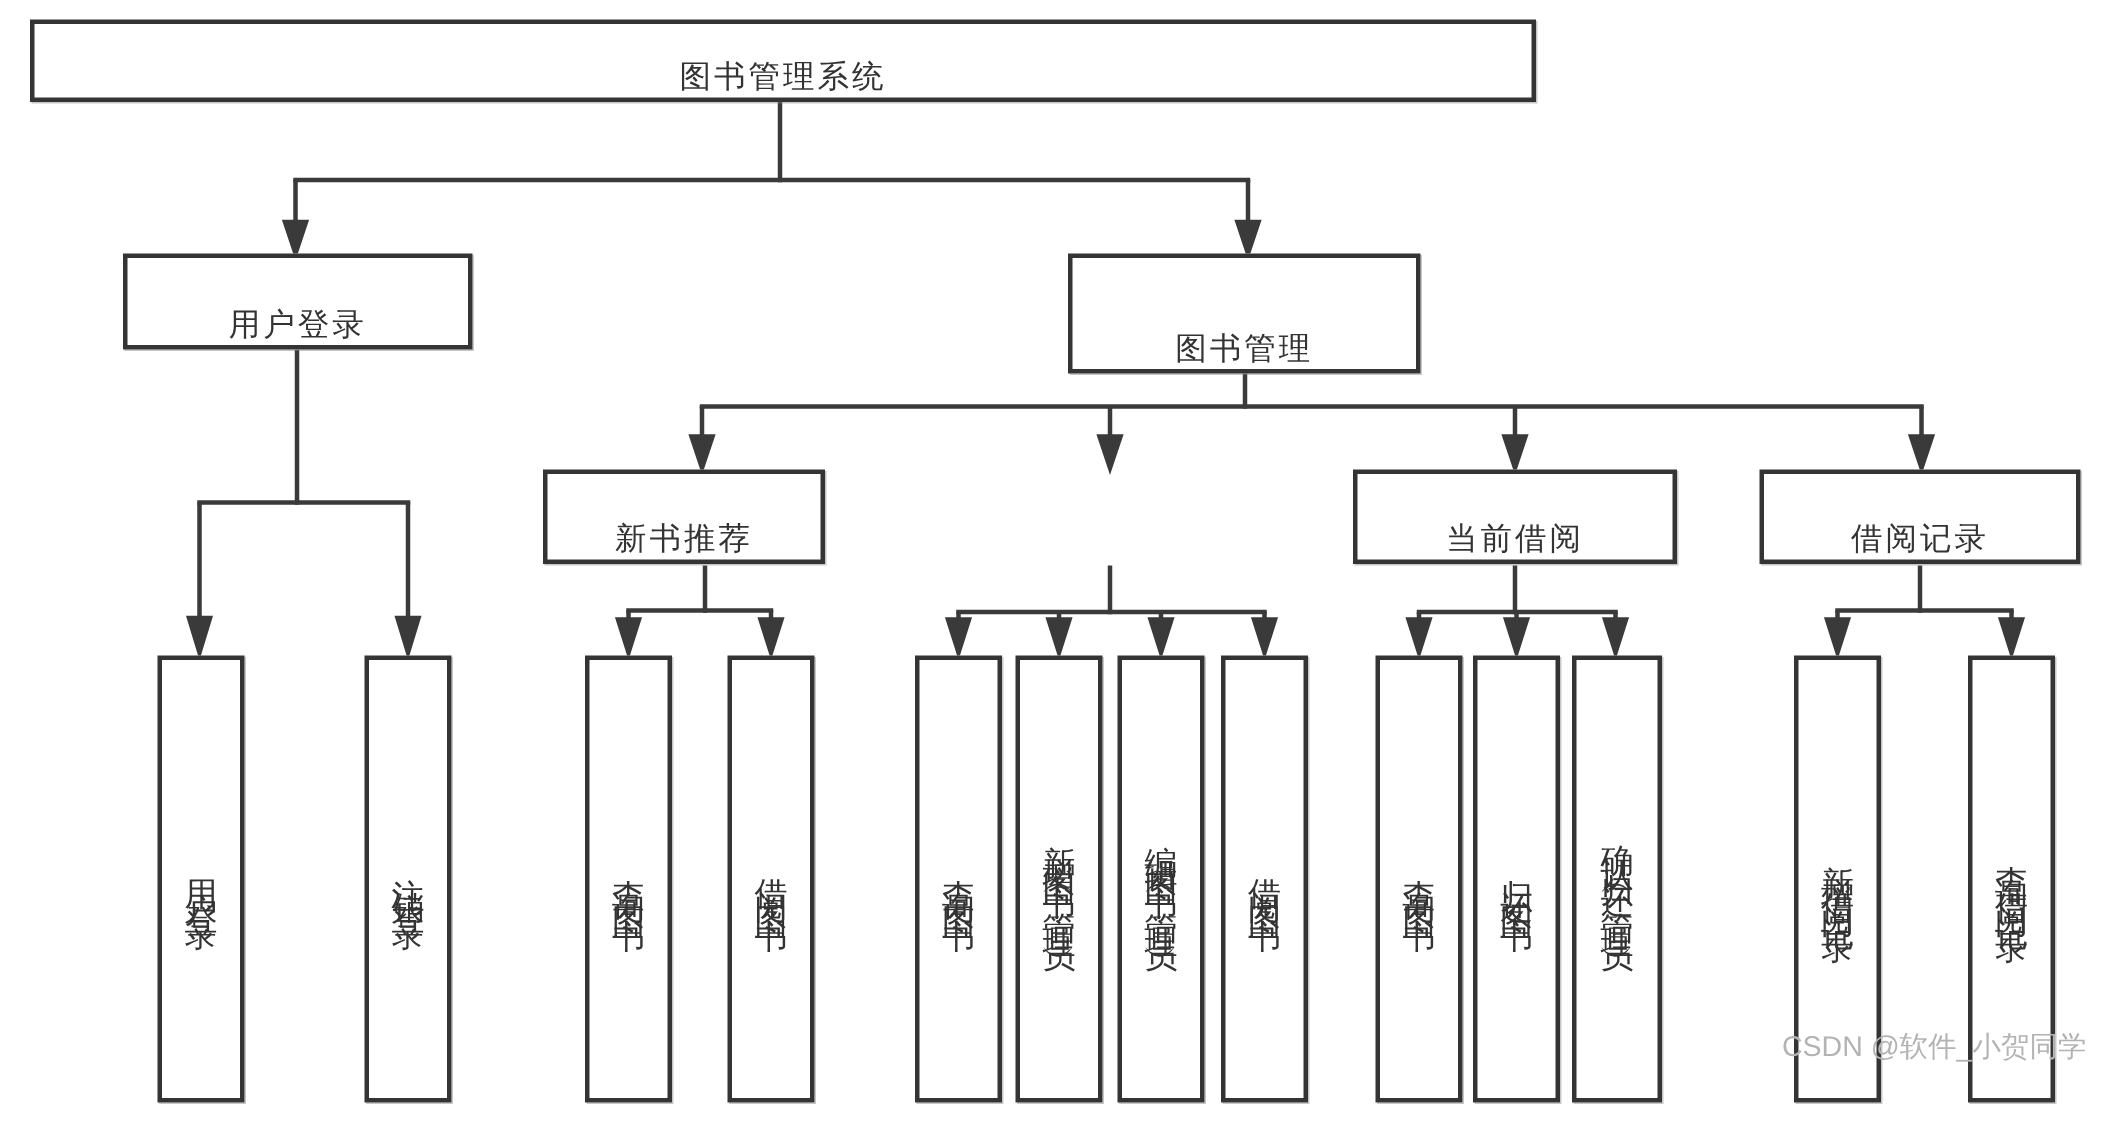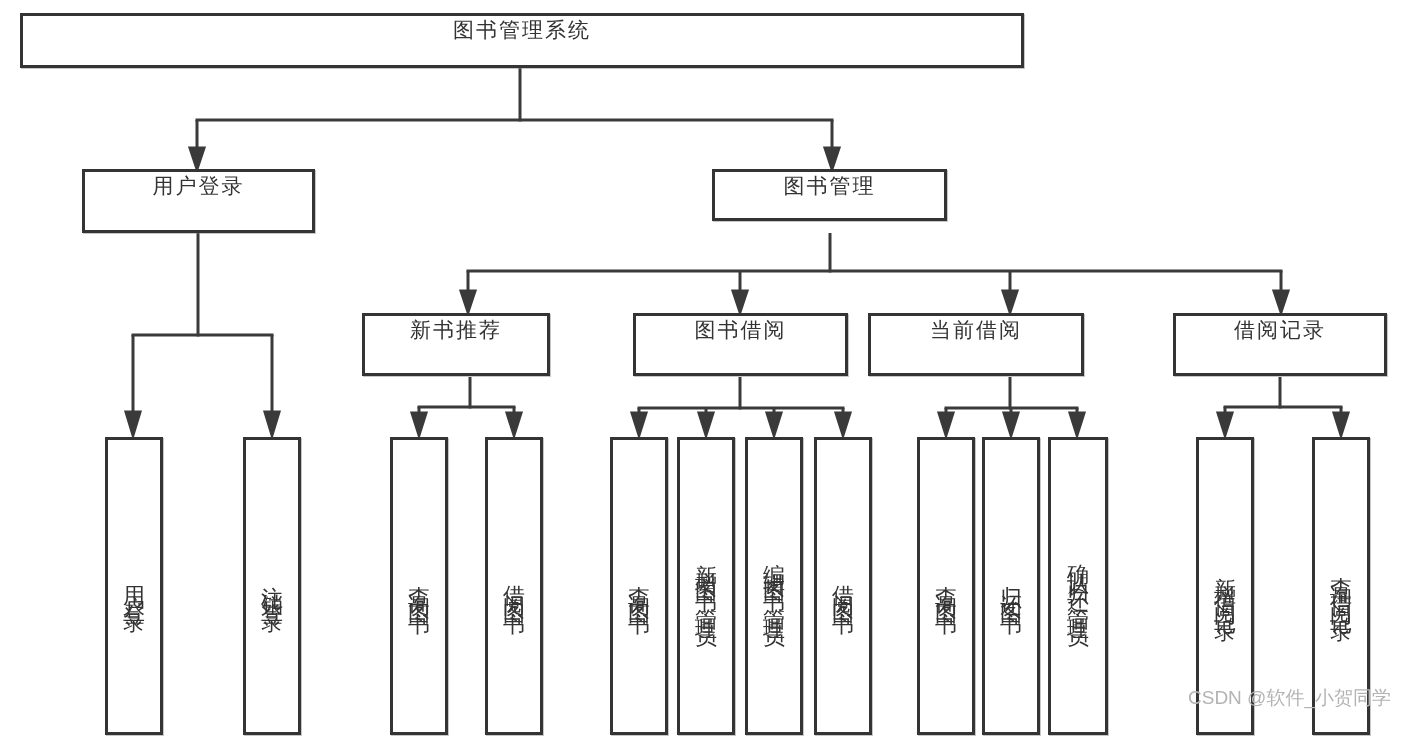--- a/index.html
+++ b/index.html
@@ -15,21 +15,21 @@
     position: absolute;
     left: 0; top: 0;
     width: 1405px; height: 747px;
   }
   .node {
     position: absolute;
     background: #ffffff;
     border: 3px solid #343434;
     box-shadow: 1px 1px 0 rgba(130,130,130,0.45);
     display: flex;
-    align-items: flex-start;
+    align-items: flex-end;
     justify-content: center;
     color: #333333;
     box-sizing: border-box;
   }
   .node .hlabel {
     font-size: 21px;
     letter-spacing: 2px;
     white-space: nowrap;
   }
   .leaf {
@@ -129,31 +129,28 @@
     </g>
   </svg>
 
   <div class="node" style="left:20px; top:13px; width:1004px; height:55px;">
     <span class="hlabel">图书管理系统</span>
   </div>
 
   <div class="node" style="left:82px; top:169px; width:233px; height:64px;">
     <span class="hlabel">用户登录</span>
   </div>
-  <div class="node" style="left:712px; top:169px; width:235px; height:52px;">
+  <div class="node" style="left:712px; top:169px; width:235px; height:80px;">
     <span class="hlabel">图书管理</span>
   </div>
 
   <div class="node" style="left:362px; top:313px; width:188px; height:63px;">
     <span class="hlabel">新书推荐</span>
   </div>
-  <div class="node" style="left:633px; top:313px; width:215px; height:63px;">
-    <span class="hlabel">图书借阅</span>
-  </div>
-  <div class="node" style="left:868px; top:313px; width:216px; height:63px;">
+  <div class="node" style="left:902px; top:313px; width:216px; height:63px;">
     <span class="hlabel">当前借阅</span>
   </div>
   <div class="node" style="left:1173px; top:313px; width:214px; height:63px;">
     <span class="hlabel">借阅记录</span>
   </div>
 
   <div class="leaf" style="left:105px; top:437px; width:58px; height:298px;">
     <span class="vlabel">用户登录</span>
   </div>
   <div class="leaf" style="left:243px; top:437px; width:58px; height:298px;">

